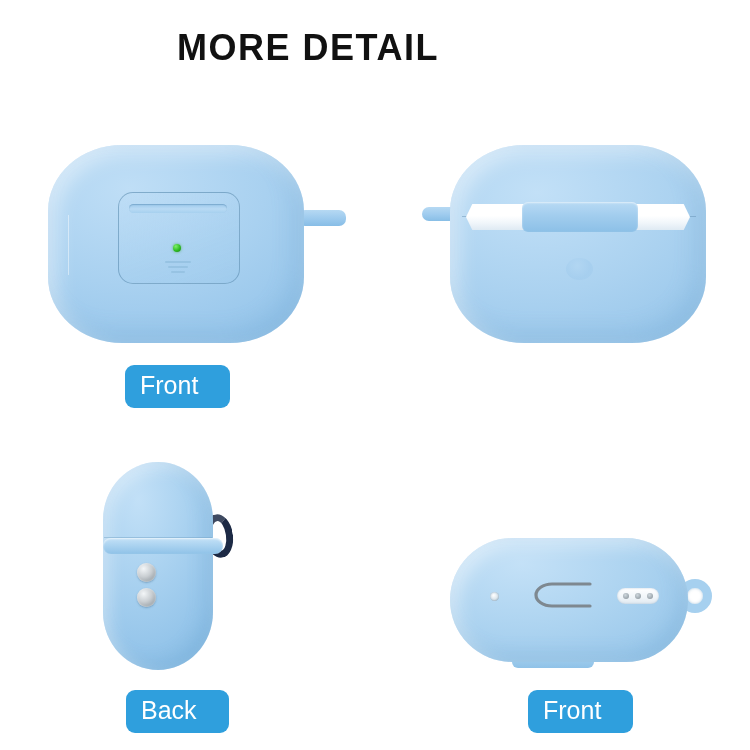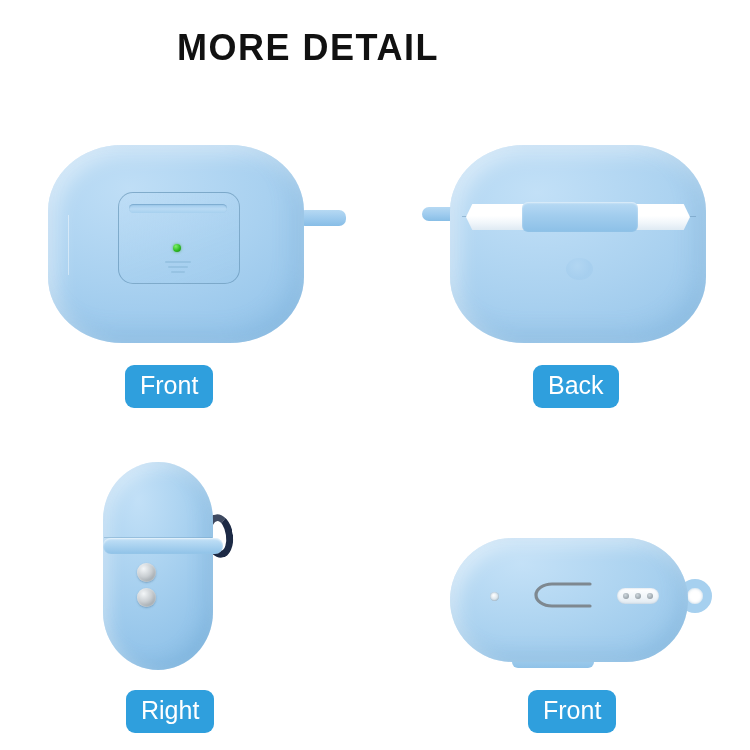--- a/index.html
+++ b/index.html
@@ -41,21 +41,21 @@
     inset: 0;
   }
 
   
   .badge {
     position: absolute;
     background: #2f9fdd;
     color: #ffffff;
     font-size: 25px;
     line-height: 1;
-    padding: 8px 15px 10px 15px;
+    padding: 8px 32px 10px 15px;
     border-radius: 9px;
     white-space: nowrap;
     font-family: "Liberation Sans", sans-serif;
   }
 
   
   #front-cell { left: 30px; top: 140px; width: 340px; height: 215px; }
 
   .front-body {
     position: absolute;
@@ -378,33 +378,32 @@
       <div class="back-body"></div>
       <div class="hinge-wrap">
         <div class="hinge-line"></div>
         <div class="hinge-metal left"></div>
         <div class="hinge-metal right"></div>
         <div class="hinge-band"></div>
       </div>
       <div class="back-button"></div>
     </div>
   </div>
-  <div class="badge" style="left:533px; top:365px;">Back</div>
 
   <div class="view-cell" id="right-cell">
     <div class="stage">
       <div class="carabiner"></div>
       <div class="right-body"></div>
       <div class="right-band-seam"></div>
       <div class="right-band"></div>
       <div class="btn-circle one"></div>
       <div class="btn-circle two"></div>
     </div>
   </div>
-  <div class="badge" style="left:126px; top:690px;">Right</div>
+  <div class="badge" style="left:126px; top:690px;">Back</div>
 
   <div class="view-cell" id="bottom-cell">
     <div class="stage">
       <div class="loop-ring"></div>
       <div class="bottom-foot"></div>
       <div class="bottom-body"></div>
       <div class="bottom-dot"></div>
       <div class="port">
         <svg width="74" height="38" viewBox="0 0 74 38">
           <path d="M64 8 H26 A16 11 0 0 0 26 30 H64" fill="none" stroke="#7e8890" stroke-width="3.2" stroke-linecap="round" stroke-linejoin="round"></path>

